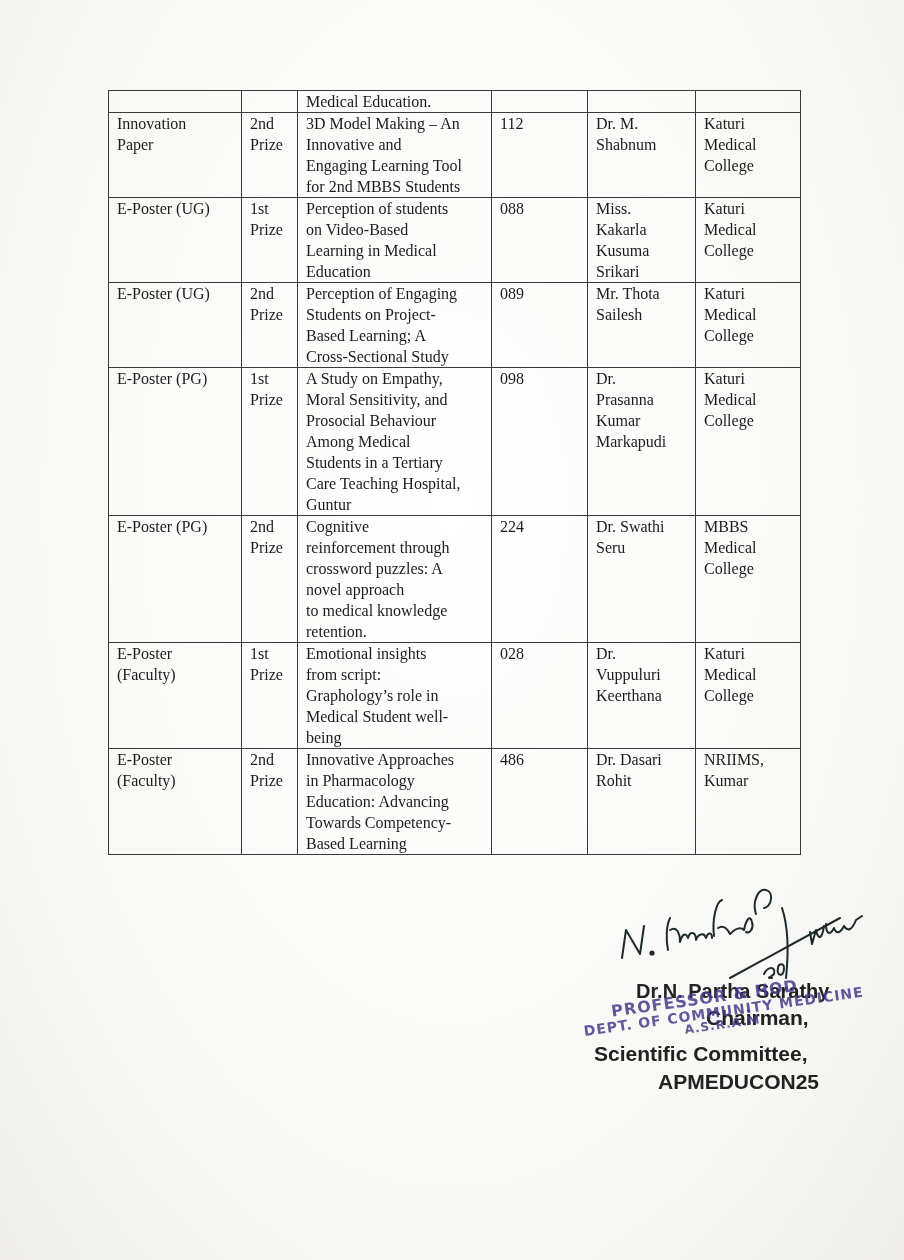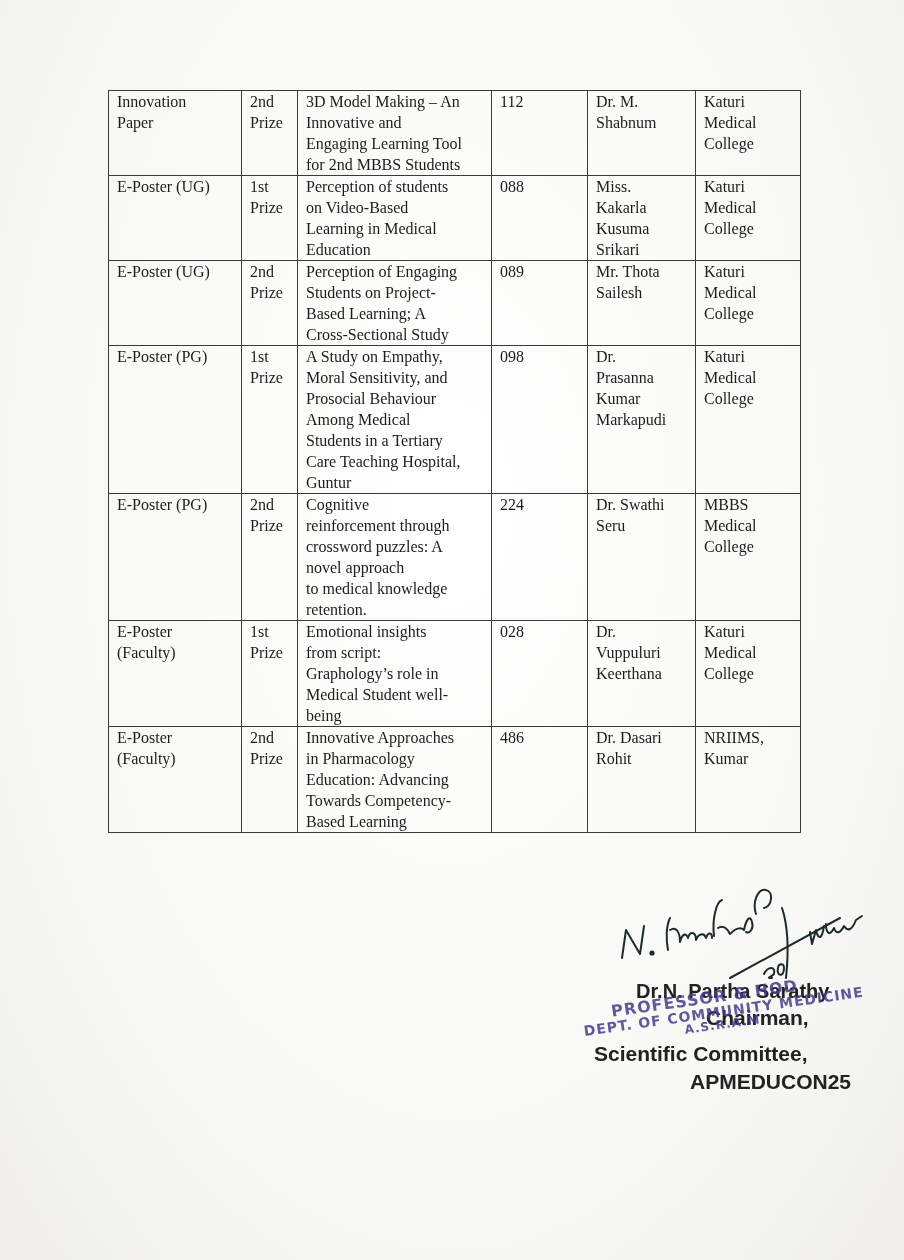--- a/index.html
+++ b/index.html
@@ -78,20 +78,40 @@
 <table class="awards">
   <colgroup>
     <col class="c-cat">
       <col class="c-prize">
       <col class="c-title">
       <col class="c-id">
       <col class="c-name">
       <col class="c-inst">
   </colgroup>
   <tbody id="awards-body">
+      <tr class="cont">
+        <td>
+          <span class="line"></span>
+        </td>
+        <td class="prize">
+          <span class="line"></span>
+        </td>
+        <td class="title">
+          <span class="line">Medical Education.</span>
+        </td>
+        <td>
+          <span class="line"></span>
+        </td>
+        <td>
+          <span class="line"></span>
+        </td>
+        <td>
+          <span class="line"></span>
+        </td>
+      </tr>
       <tr>
         <td>
           <span class="line">Innovation</span>
           <span class="line">Paper</span>
         </td>
         <td class="prize">
           <span class="line">2nd</span>
           <span class="line">Prize</span>
         </td>
         <td class="title">
@@ -301,19 +321,19 @@
       <path d="M156 34 C152 22 158 8 166 10 C174 12 172 26 164 28"></path>
       <path d="M130 98 L240 38"></path>
       <path d="M182 28 C186 40 190 60 186 98"></path>
       <path d="M210 52 L212 64 L216 50 C218 60 222 60 224 46 M226 44 C226 54 230 56 234 48 C236 54 240 54 244 46 C248 52 252 50 256 40 L262 36"></path>
       <path d="M164 94 C168 86 176 86 174 94 C170 98 166 98 172 98 M178 88 C176 96 184 98 184 88 C184 82 178 84 178 88"></path>
     </g>
   </svg>
   <div class="signer-name">Dr.N. Partha Sarathy</div>
   <div class="role-line" style="left:126px; top:126px;">Chairman,</div>
   <div class="role-line" style="left:14px; top:150px;margin-top:12px;">Scientific Committee,</div>
-  <div class="role-line" style="left:78px; top:190px;margin-left:32px;">APMEDUCON25</div>
+  <div class="role-line" style="left:78px; top:190px;">APMEDUCON25</div>
   <div class="stamp">
     <span class="s1">PROFESSOR &amp; HOD</span>
     <span class="s2">DEPT. OF COMMUNITY MEDICINE</span>
     <span class="s3">A.S.R.A.M</span>
   </div>
 </div>
 
 </body></html>

